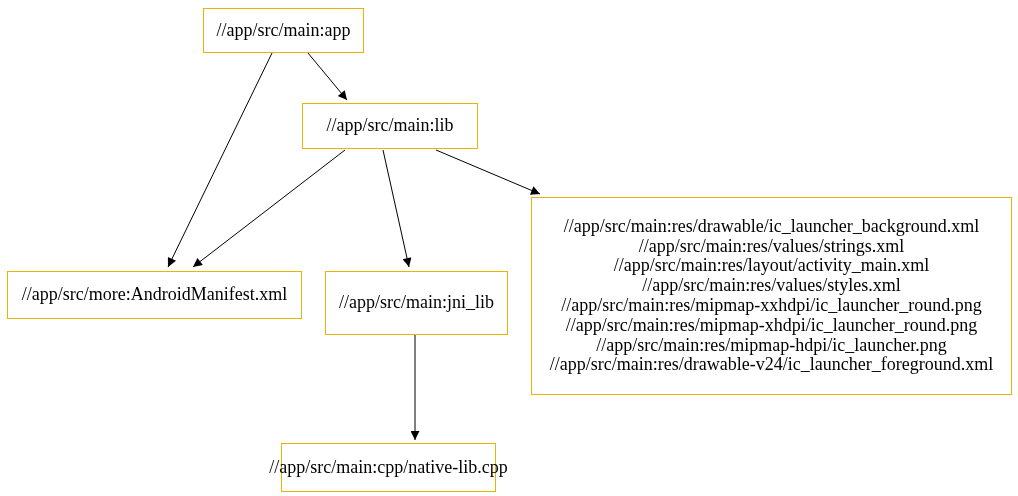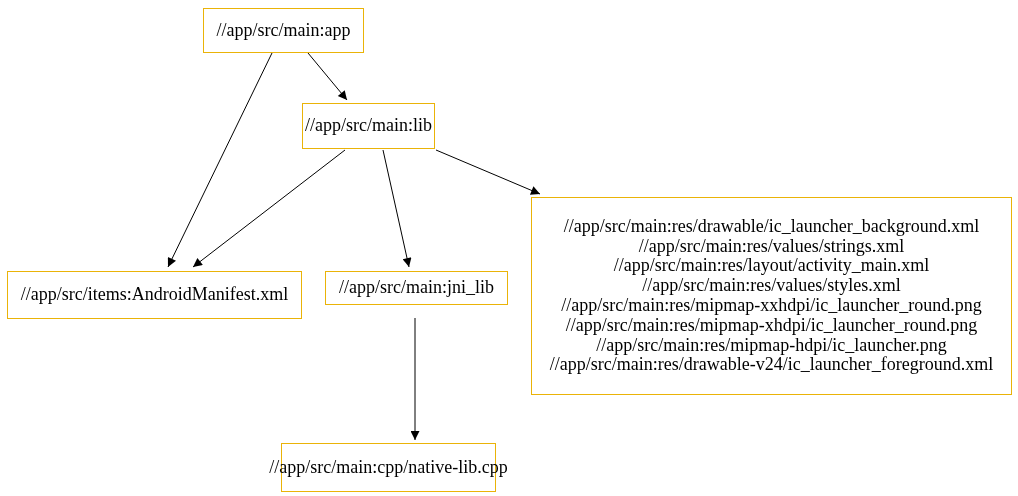--- a/index.html
+++ b/index.html
@@ -30,23 +30,23 @@
     background: #ffffff;
     display: flex;
     align-items: center;
     justify-content: center;
     text-align: center;
     font-size: 18px;
     line-height: 1.1;
     white-space: nowrap;
   }
   #node-app            { left: 203px; top: 8px;   width: 161px; height: 45px; }
-  #node-lib            { left: 302px; top: 103px; width: 133px; height: 46px; }
+  #node-lib            { left: 302px; top: 103px; width: 176px; height: 46px; }
   #node-manifest       { left: 7px;   top: 271px; width: 295px; height: 48px; }
-  #node-jni-lib        { left: 325px; top: 271px; width: 183px; height: 34px; }
+  #node-jni-lib        { left: 325px; top: 271px; width: 183px; height: 64px; }
   #node-cpp            { left: 281px; top: 443px; width: 215px; height: 49px; }
   #node-res-group {
     left: 531px; top: 197px; width: 481px; height: 198px;
     flex-direction: column;
     justify-content: center;
     font-size: 18px;
     line-height: 19.8px;
   }
   #node-res-group .res-line { white-space: nowrap; }
 </style>
@@ -71,21 +71,21 @@
 
   <div class="node" id="node-app">
     <span>//app/src/main:app</span>
   </div>
 
   <div class="node" id="node-lib">
     <span>//app/src/main:lib</span>
   </div>
 
   <div class="node" id="node-manifest">
-    <span>//app/src/items:AndroidManifest.xml</span>
+    <span>//app/src/more:AndroidManifest.xml</span>
   </div>
 
   <div class="node" id="node-jni-lib">
     <span>//app/src/main:jni_lib</span>
   </div>
 
   <div class="node" id="node-res-group">
     <div class="res-line">//app/src/main:res/drawable/ic_launcher_background.xml</div>
     <div class="res-line">//app/src/main:res/values/strings.xml</div>
     <div class="res-line">//app/src/main:res/layout/activity_main.xml</div>

